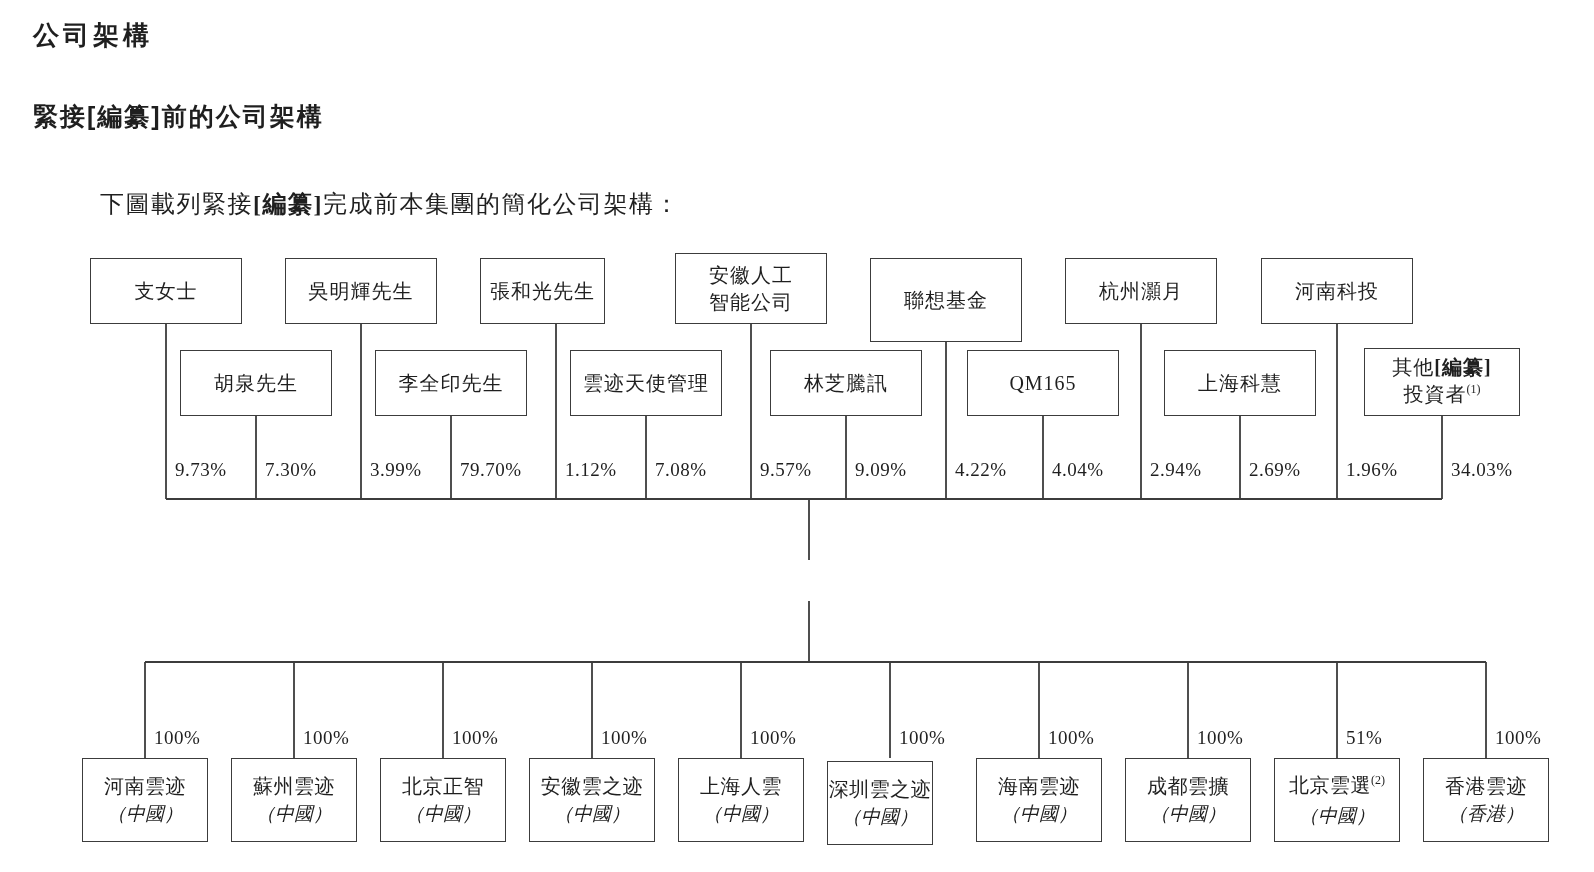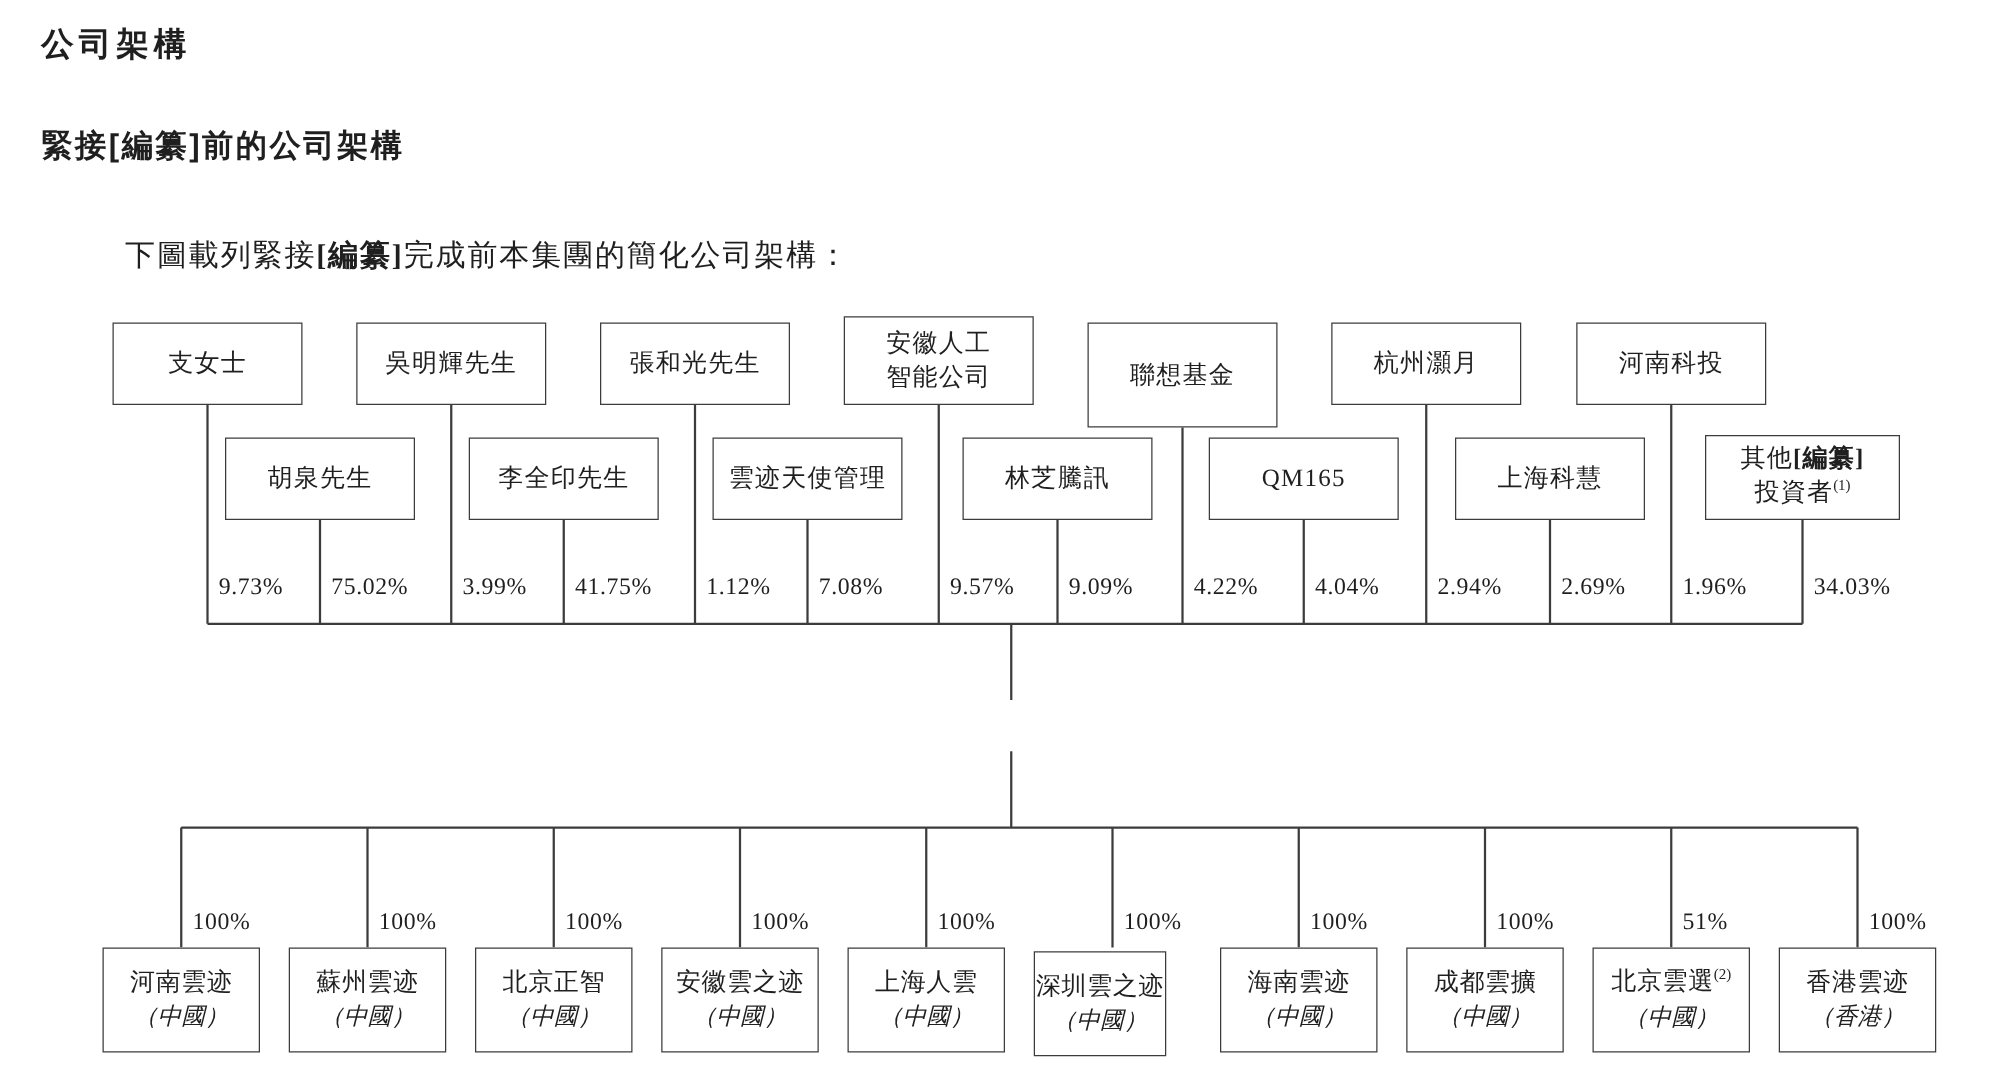--- a/index.html
+++ b/index.html
@@ -77,30 +77,30 @@
     </svg>
 
   <div id="diagram-boxes">
       <div class="box" style="left: 90px; top: 258px; width: 152px; height: 66px;">
         <span>支女士</span>
       </div>
       <div class="pct" style="left: 175px; top: 459px;">9.73%</div>
       <div class="box" style="left: 180px; top: 350px; width: 152px; height: 66px;">
         <span>胡泉先生</span>
       </div>
-      <div class="pct" style="left: 265px; top: 459px;">75.02%</div>
+      <div class="pct" style="left: 265px; top: 459px;">7.30%</div>
       <div class="box" style="left: 285px; top: 258px; width: 152px; height: 66px;">
         <span>吳明輝先生</span>
       </div>
       <div class="pct" style="left: 370px; top: 459px;">3.99%</div>
       <div class="box" style="left: 375px; top: 350px; width: 152px; height: 66px;">
         <span>李全印先生</span>
       </div>
-      <div class="pct" style="left: 460px; top: 459px;">41.75%</div>
-      <div class="box" style="left: 480px; top: 258px; width: 152px; height: 66px;">
+      <div class="pct" style="left: 460px; top: 459px;">79.70%</div>
+      <div class="box" style="left: 480px; top: 258px; width: 125px; height: 66px;">
         <span>張和光先生</span>
       </div>
       <div class="pct" style="left: 565px; top: 459px;">1.12%</div>
       <div class="box" style="left: 570px; top: 350px; width: 152px; height: 66px;">
         <span>雲迹天使管理</span>
       </div>
       <div class="pct" style="left: 655px; top: 459px;">7.08%</div>
       <div class="box" style="left: 675px; top: 253px; width: 152px; height: 71px;">
         <div class="bline"><span>安徽人工</span></div>
         <div class="bline"><span>智能公司</span></div>

